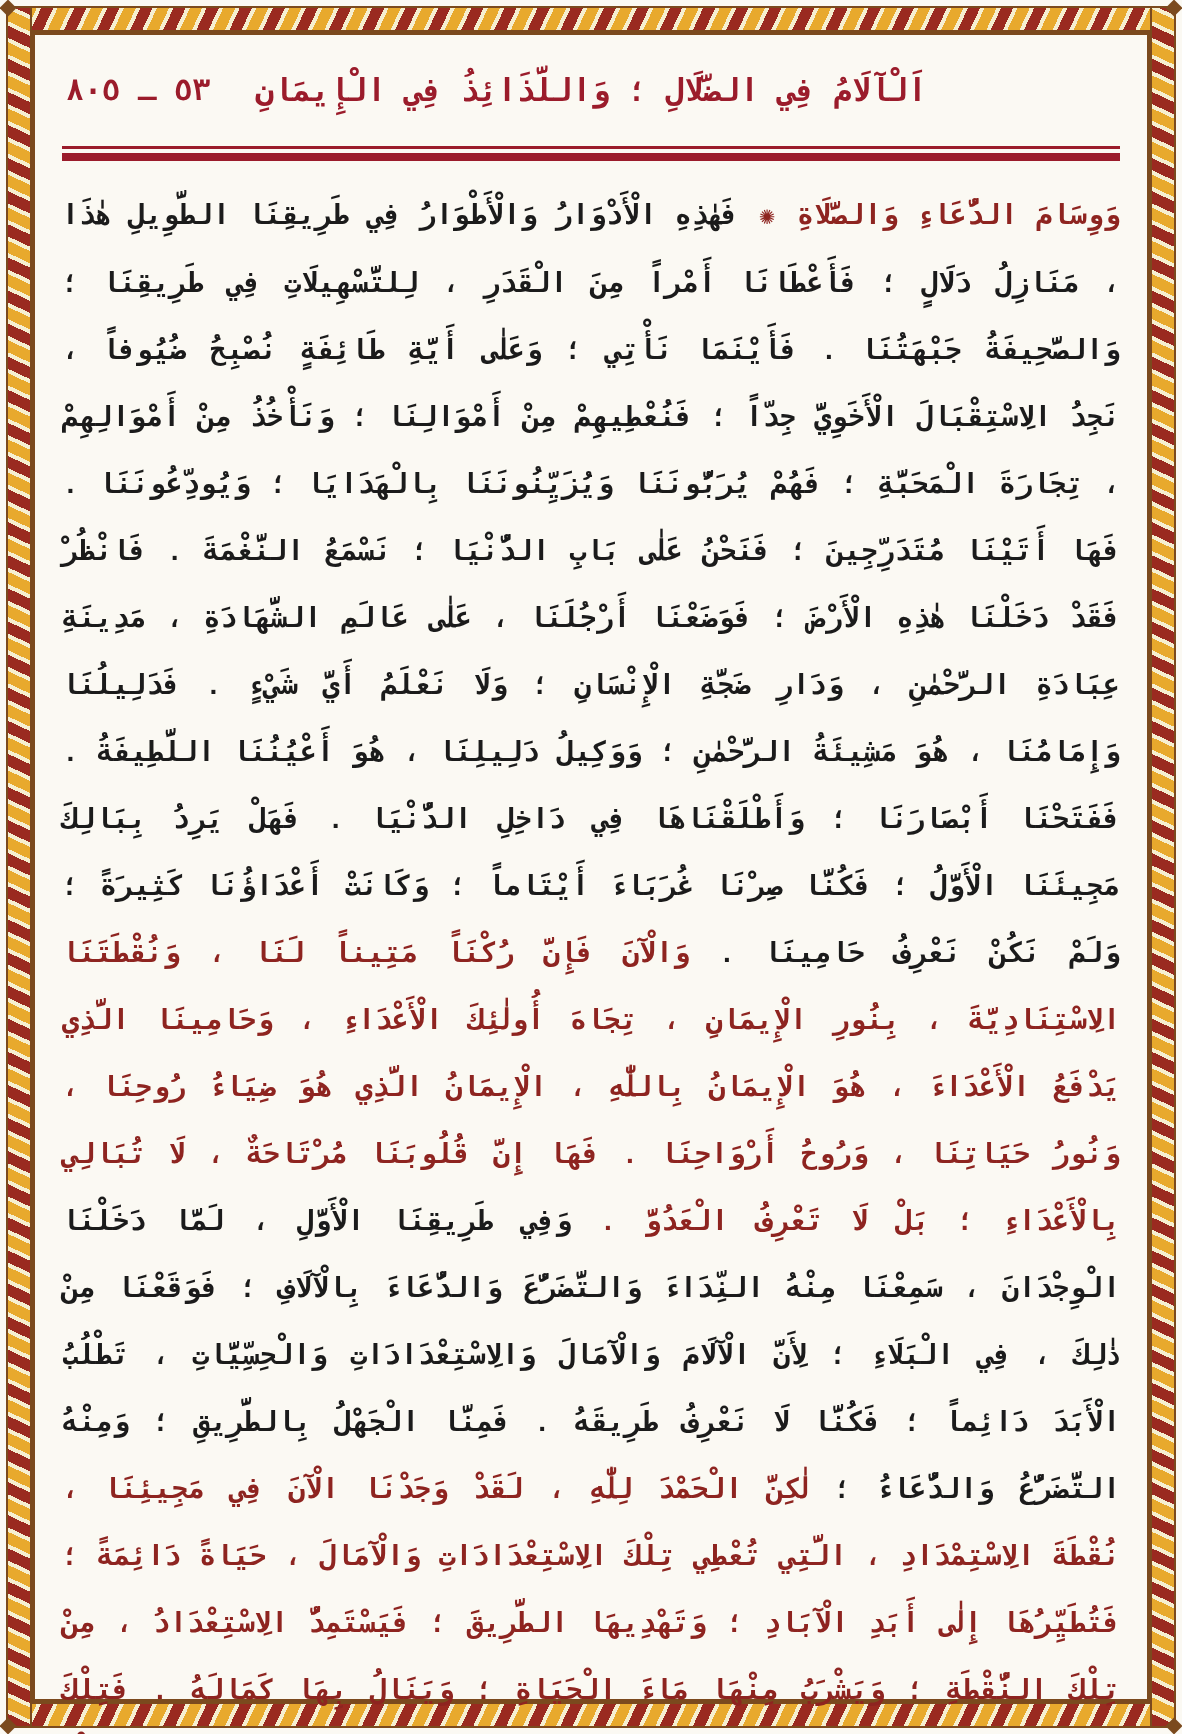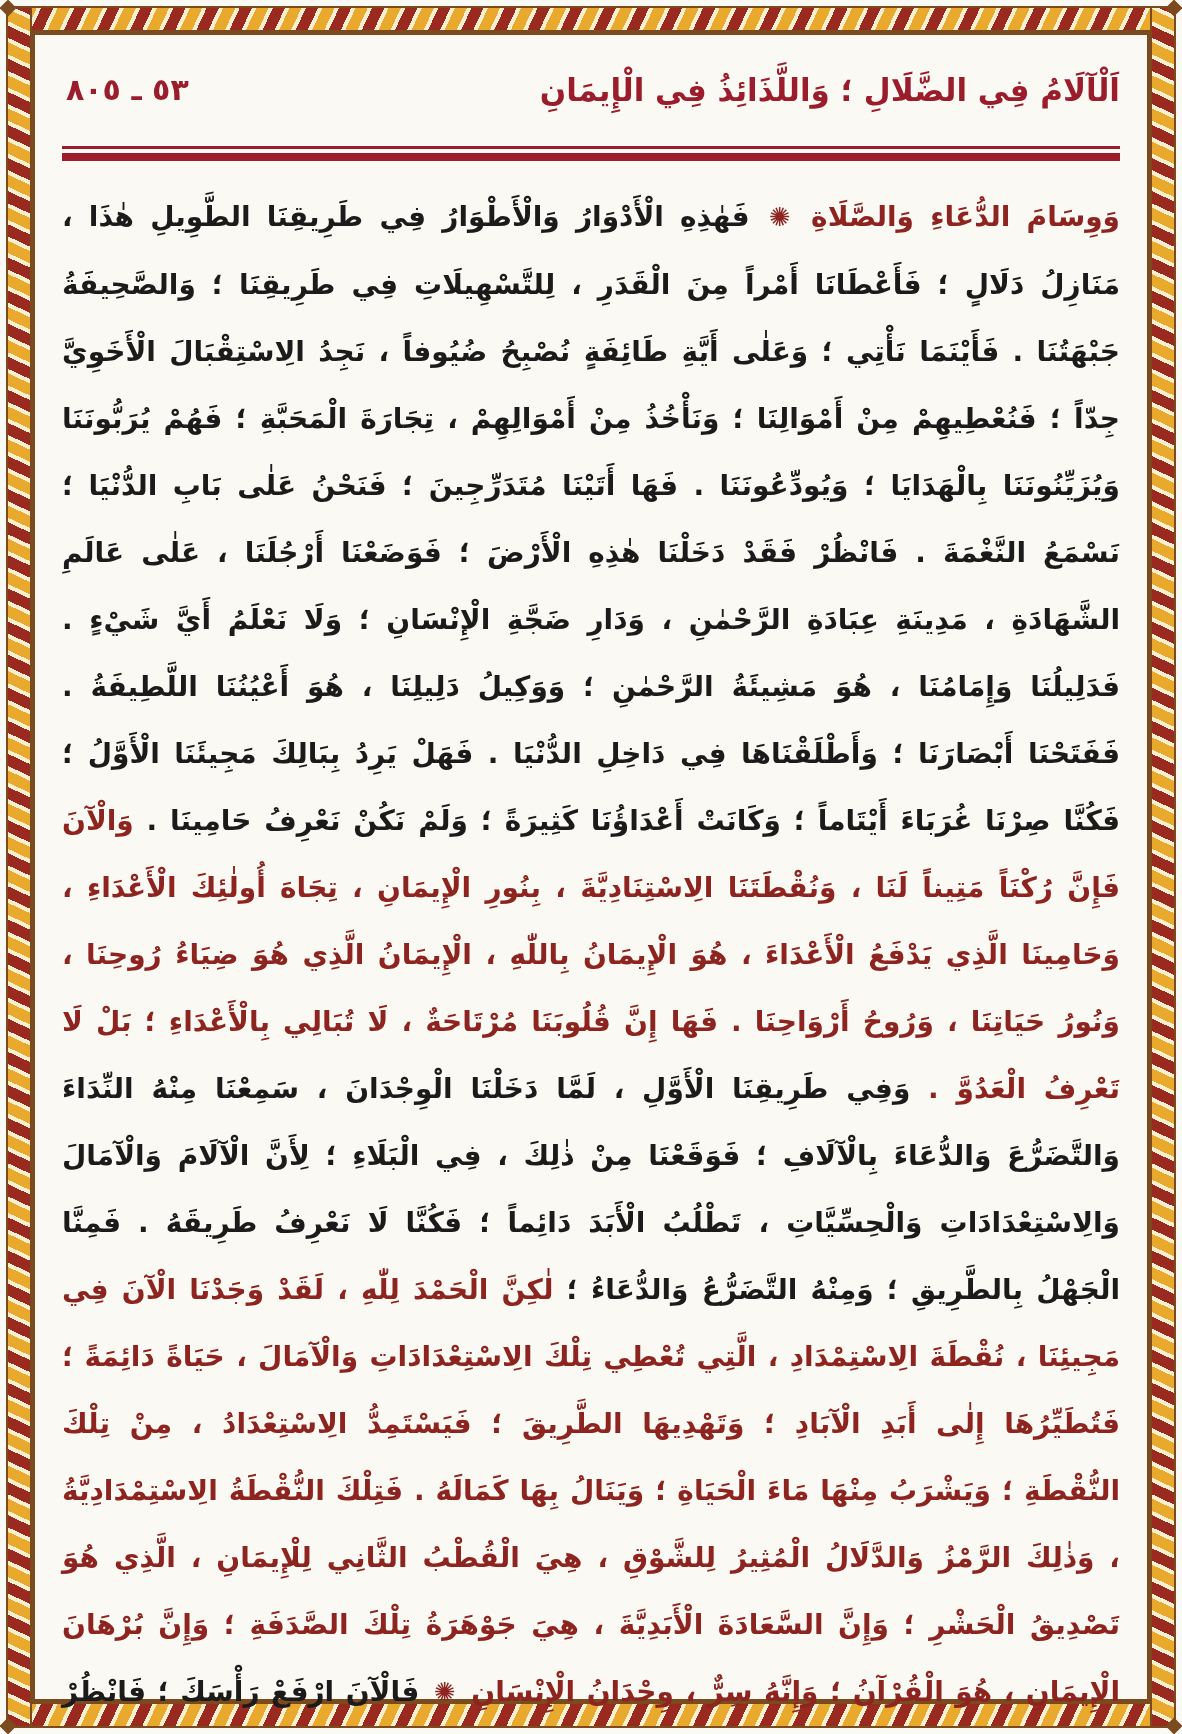--- a/index.html
+++ b/index.html
@@ -63,27 +63,28 @@
   .corner-tl { top: 2px; left: 2px; }
   .corner-tr { top: 2px; right: 2px; }
   .corner-bl { bottom: 2px; left: 2px; }
   .corner-br { bottom: 2px; right: 2px; }
 
   
   .content {
     position: absolute;
     left: 62px; right: 62px; top: 58px; bottom: 42px;
     direction: rtl;
+    font-family: Liberation Mono, monospace;
   }
   .header {
     position: relative;
     height: 78px;
   }
   .page-title {
-    text-align: right;
+    text-align: center;
     font-size: 31px;
     font-weight: bold;
     color: var(--accent-red);
     padding-top: 14px;
     letter-spacing: 0.5px;
   }
   .page-number {
     position: absolute;
     left: 4px; top: 14px;
     font-size: 30px;

